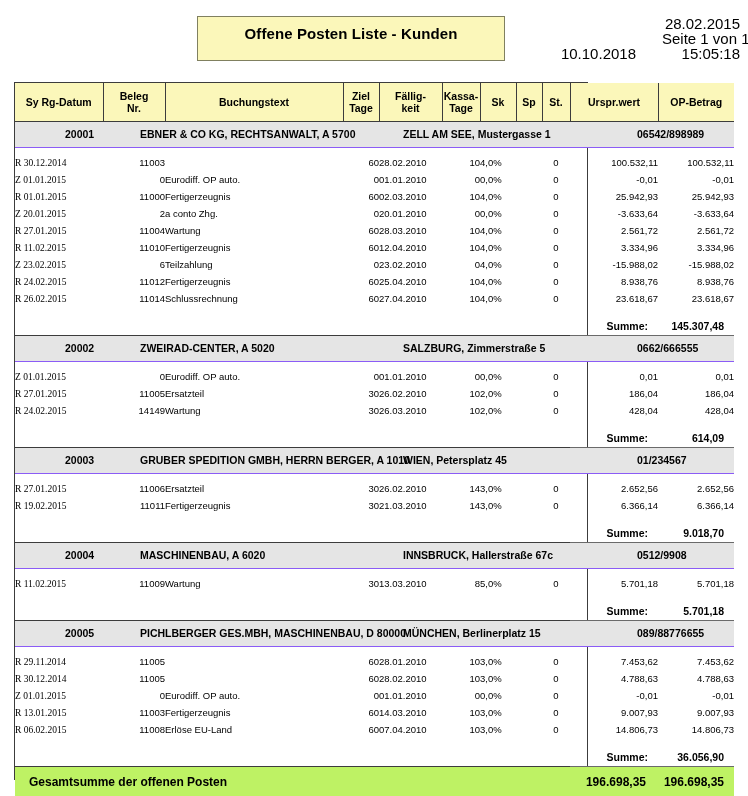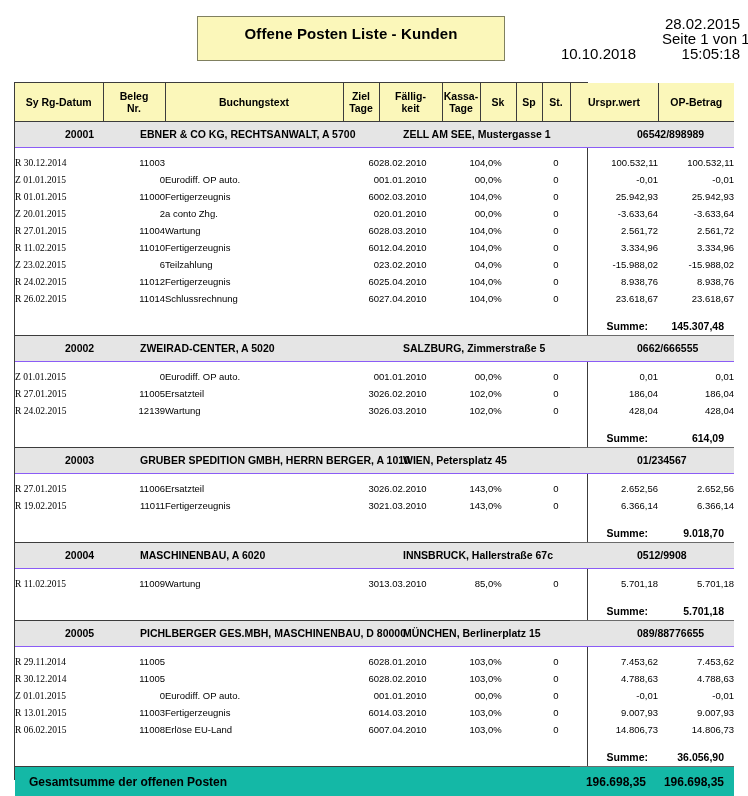--- a/index.html
+++ b/index.html
@@ -170,21 +170,21 @@
     border-bottom: 1.5px solid #6a6a6a;
   }
   tr.sum td.sum-value {
     text-align: right;
     padding-right: 10px;
     border-bottom: 1.5px solid #6a6a6a;
   }
 
   
   tr.grand td {
-    background: #14b8a6;
+    background: #bef264;
     border-top: 1px solid #3c3c3c;
     border-bottom: 1px solid #3c3c3c;
     height: 30px;
     font-size: 12px;
     font-weight: bold;
   }
   tr.grand td.g-label { text-align: left; padding-left: 14px; }
   tr.grand td.g-v1 { text-align: right; padding-right: 12px; }
   tr.grand td.g-v2 { text-align: right; padding-right: 10px; }
 </style>
@@ -446,21 +446,21 @@
             <td class="c-faell">26.02.2010</td>
             <td class="c-kassa">10</td>
             <td class="c-sk">2,0%</td>
             <td class="c-sp"></td>
             <td class="c-st">0</td>
             <td class="c-urspr">186,04</td>
             <td class="c-op">186,04</td>
           </tr>
           <tr class="data">
             <td class="c-date">R  24.02.2015</td>
-            <td class="c-beleg">12139</td>
+            <td class="c-beleg">14149</td>
             <td class="c-text">Wartung</td>
             <td class="c-ziel">30</td>
             <td class="c-faell">26.03.2010</td>
             <td class="c-kassa">10</td>
             <td class="c-sk">2,0%</td>
             <td class="c-sp"></td>
             <td class="c-st">0</td>
             <td class="c-urspr">428,04</td>
             <td class="c-op">428,04</td>
           </tr>

